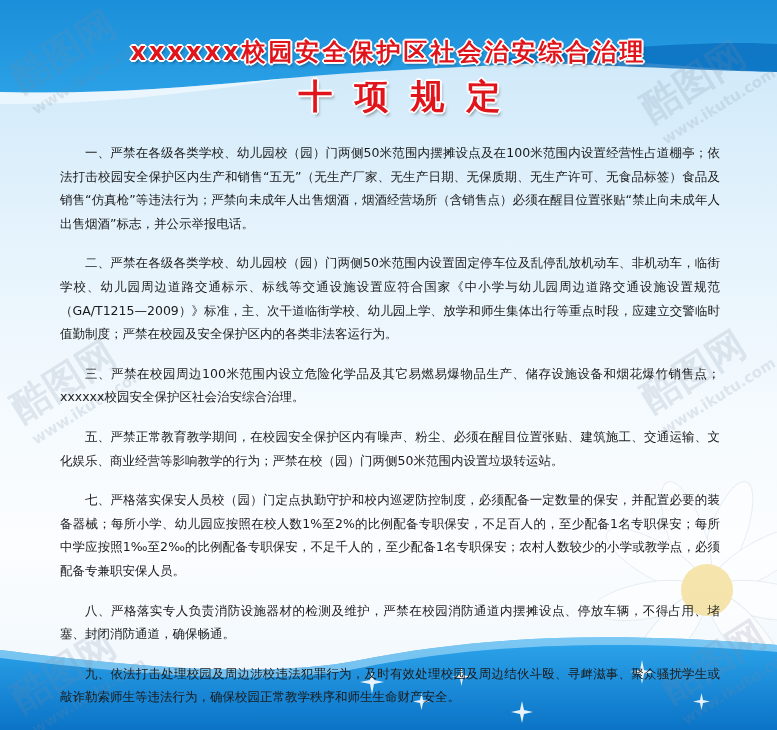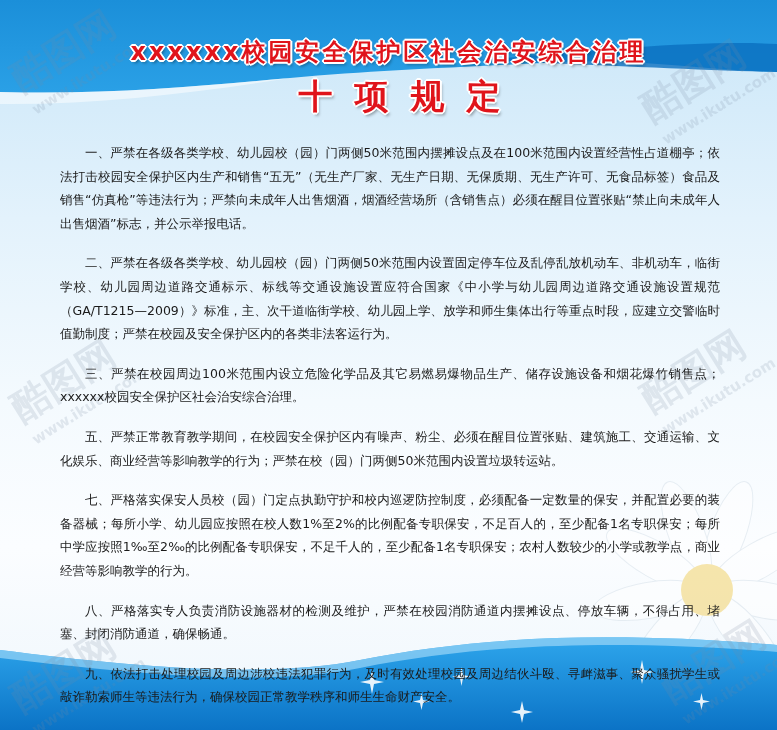--- a/index.html
+++ b/index.html
@@ -76,18 +76,18 @@
   <div class="watermark" style="left:660px;top:630px;"><span>酷图网</span><small>www.ikutu.com</small></div>
 
   <div class="title title-main">xxxxxx校园安全保护区社会治安综合治理</div>
   <div class="title title-sub">十项规定</div>
 
   <div class="body-text">
     <p>一、严禁在各级各类学校、幼儿园校（园）门两侧50米范围内摆摊设点及在100米范围内设置经营性占道棚亭；依法打击校园安全保护区内生产和销售“五无”（无生产厂家、无生产日期、无保质期、无生产许可、无食品标签）食品及销售“仿真枪”等违法行为；严禁向未成年人出售烟酒，烟酒经营场所（含销售点）必须在醒目位置张贴“禁止向未成年人出售烟酒”标志，并公示举报电话。</p>
     <p>二、严禁在各级各类学校、幼儿园校（园）门两侧50米范围内设置固定停车位及乱停乱放机动车、非机动车，临街学校、幼儿园周边道路交通标示、标线等交通设施设置应符合国家《中小学与幼儿园周边道路交通设施设置规范（GA/T1215—2009）》标准，主、次干道临街学校、幼儿园上学、放学和师生集体出行等重点时段，应建立交警临时值勤制度；严禁在校园及安全保护区内的各类非法客运行为。</p>
     <p>三、严禁在校园周边100米范围内设立危险化学品及其它易燃易爆物品生产、储存设施设备和烟花爆竹销售点；xxxxxx校园安全保护区社会治安综合治理。</p>
     <p>五、严禁正常教育教学期间，在校园安全保护区内有噪声、粉尘、必须在醒目位置张贴、建筑施工、交通运输、文化娱乐、商业经营等影响教学的行为；严禁在校（园）门两侧50米范围内设置垃圾转运站。</p>
-    <p>七、严格落实保安人员校（园）门定点执勤守护和校内巡逻防控制度，必须配备一定数量的保安，并配置必要的装备器械；每所小学、幼儿园应按照在校人数1%至2%的比例配备专职保安，不足百人的，至少配备1名专职保安；每所中学应按照1‰至2‰的比例配备专职保安，不足千人的，至少配备1名专职保安；农村人数较少的小学或教学点，商业经营等影响教学的行为。</p>
+    <p>七、严格落实保安人员校（园）门定点执勤守护和校内巡逻防控制度，必须配备一定数量的保安，并配置必要的装备器械；每所小学、幼儿园应按照在校人数1%至2%的比例配备专职保安，不足百人的，至少配备1名专职保安；每所中学应按照1‰至2‰的比例配备专职保安，不足千人的，至少配备1名专职保安；农村人数较少的小学或教学点，必须配备专兼职安保人员。</p>
     <p>八、严格落实专人负责消防设施器材的检测及维护，严禁在校园消防通道内摆摊设点、停放车辆，不得占用、堵塞、封闭消防通道，确保畅通。</p>
     <p>九、依法打击处理校园及周边涉校违法犯罪行为，及时有效处理校园及周边结伙斗殴、寻衅滋事、聚众骚扰学生或敲诈勒索师生等违法行为，确保校园正常教学秩序和师生生命财产安全。</p>
     <p>十、严禁在校内和校园网上发布或传播政治谣言、恐怖音视频、淫秽色情及低俗信息，禁止使用或租赁校内电子阅览室等场所从事或变相从事网吧等经营性活动。</p>
   </div>
 </div>
 
 </body></html>

